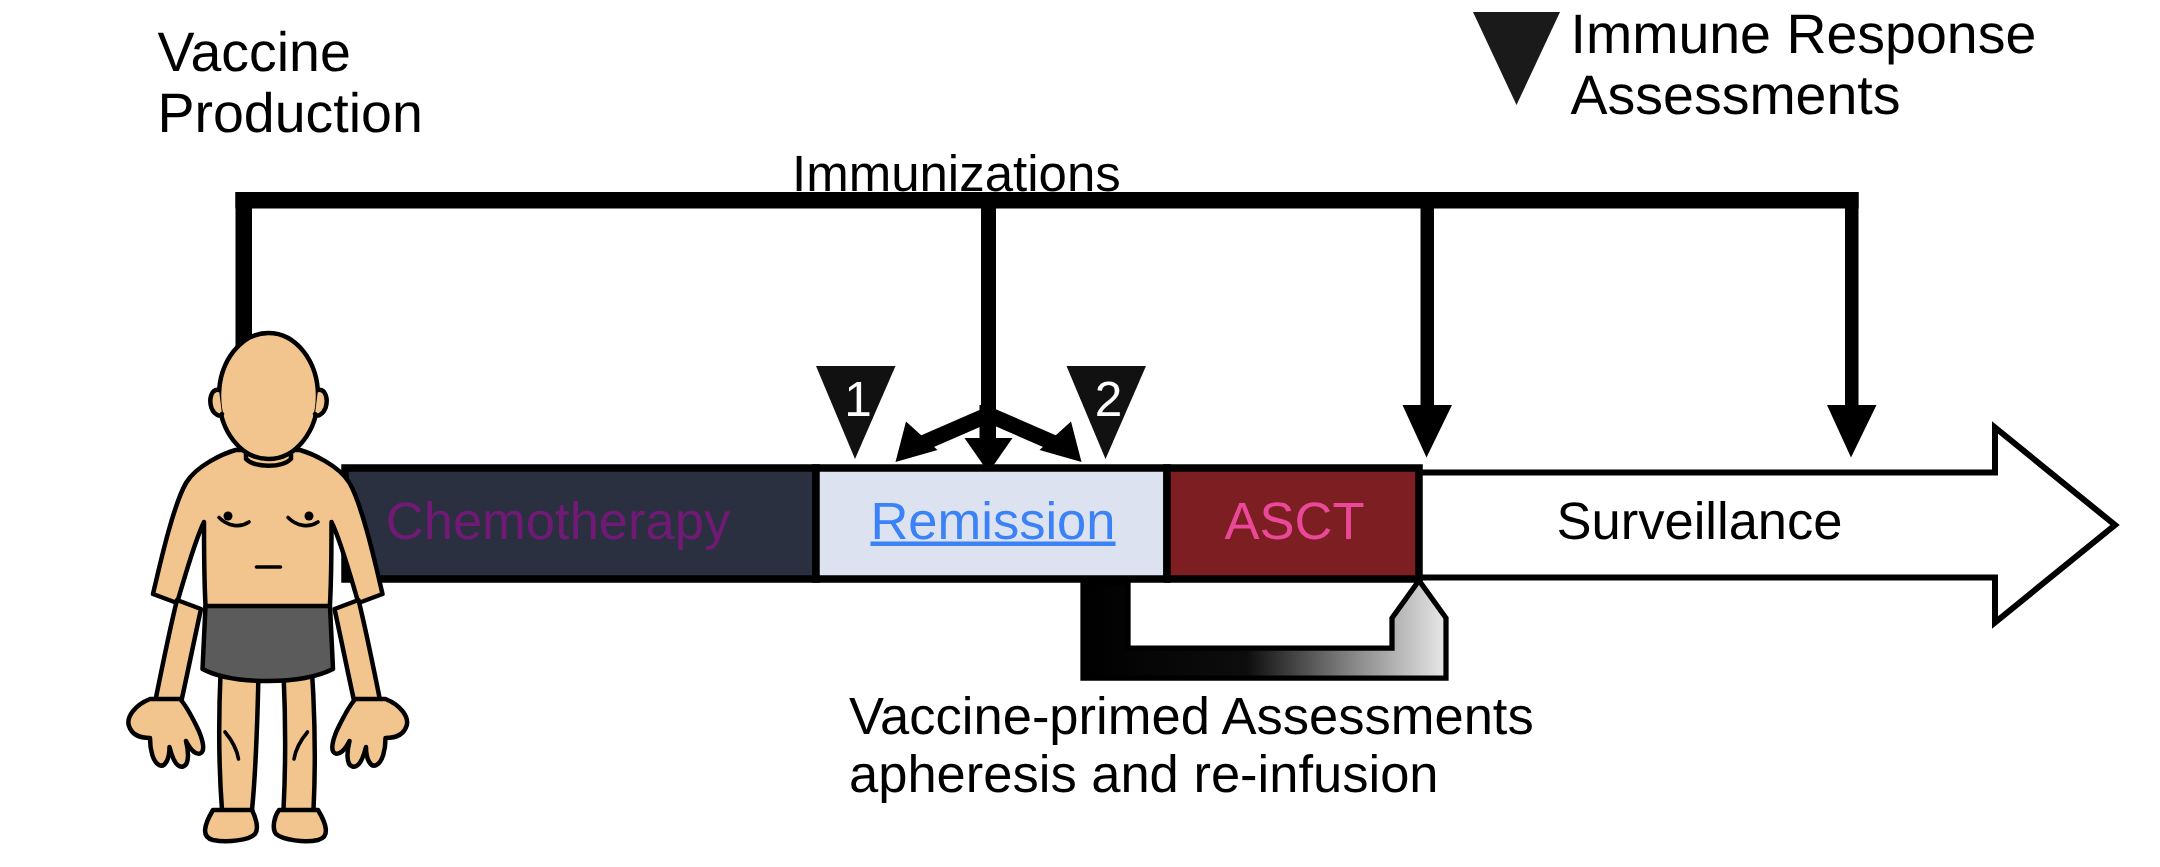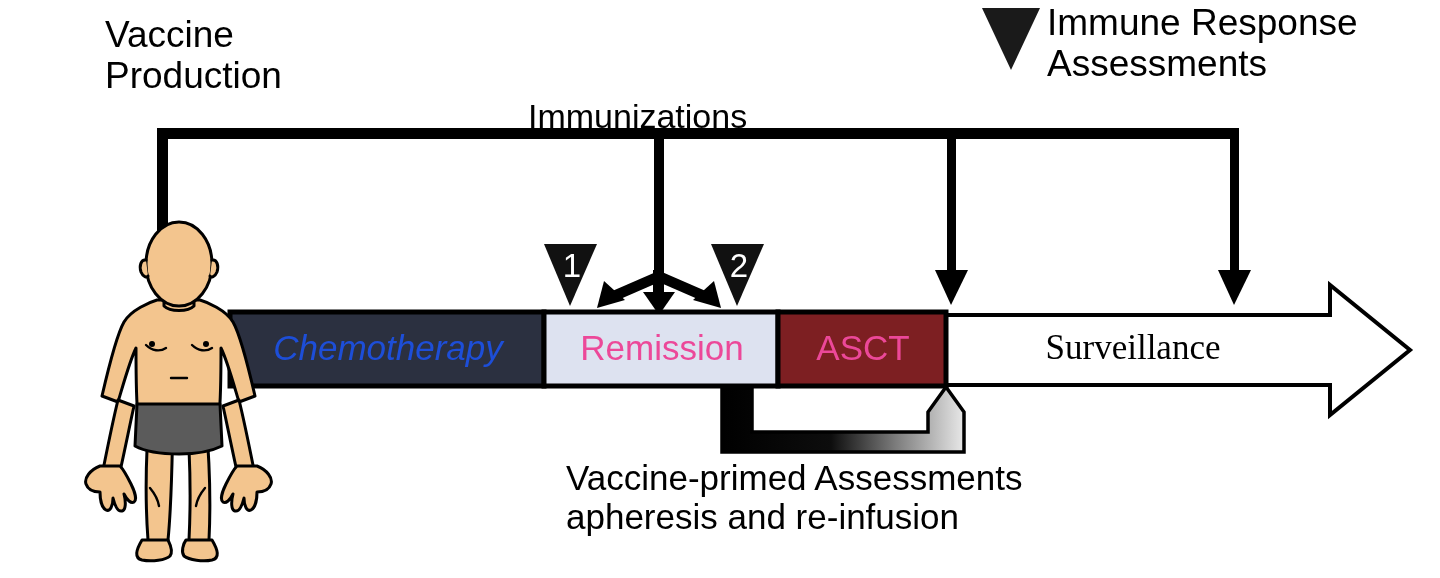--- a/index.html
+++ b/index.html
@@ -57,30 +57,30 @@
     position: absolute;
     font-family: "Liberation Sans", sans-serif;
     font-size: 35px;
     white-space: nowrap;
     display: flex;
     align-items: center;
     justify-content: center;
     height: 70px;
   }
   #chemotherapy-label {
-    left: 232px; top: 313px; width: 312px; color: #1d4ed8; font-style: italic;
+    left: 216px; top: 313px; width: 312px; color: #701a75;
   }
   #remission-label {
-    left: 546px; top: 313px; width: 232px; color: #ec4899;
+    left: 546px; top: 313px; width: 232px; color: #3b82f6; text-decoration: underline;
   }
   #asct-label {
     left: 780px; top: 313px; width: 166px; color: #ec4899;
   }
   #surveillance-label {
-    left: 948px; top: 313px; width: 370px; color: #000000; font-family: Liberation Serif, serif;
+    left: 948px; top: 313px; width: 370px; color: #000000;
   }
   .tri-num {
     position: absolute;
     color: #ffffff;
     font-family: "Liberation Sans", sans-serif;
     font-size: 33px;
     font-weight: 400;
     text-align: center;
     width: 40px;
   }

